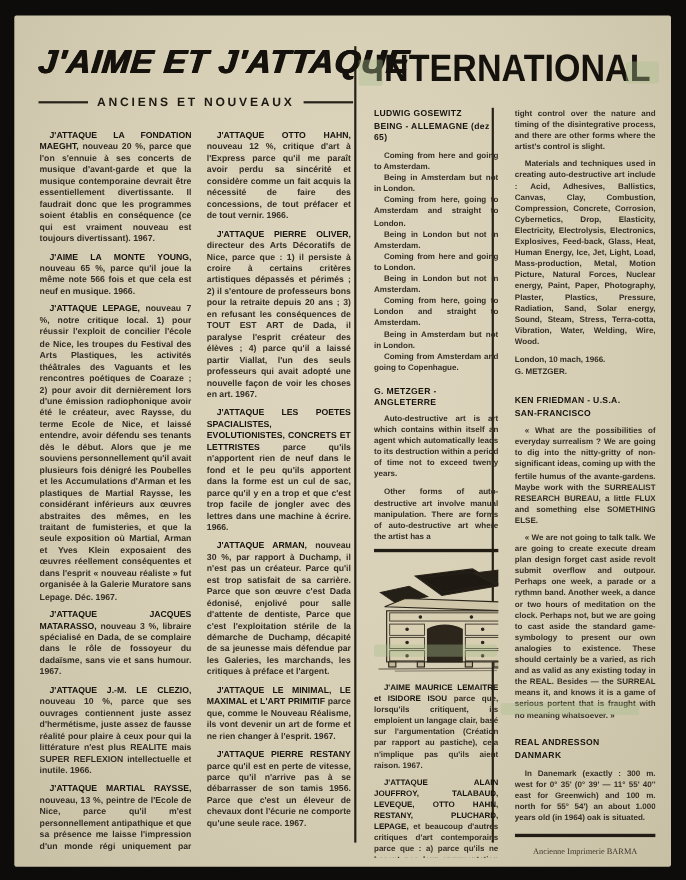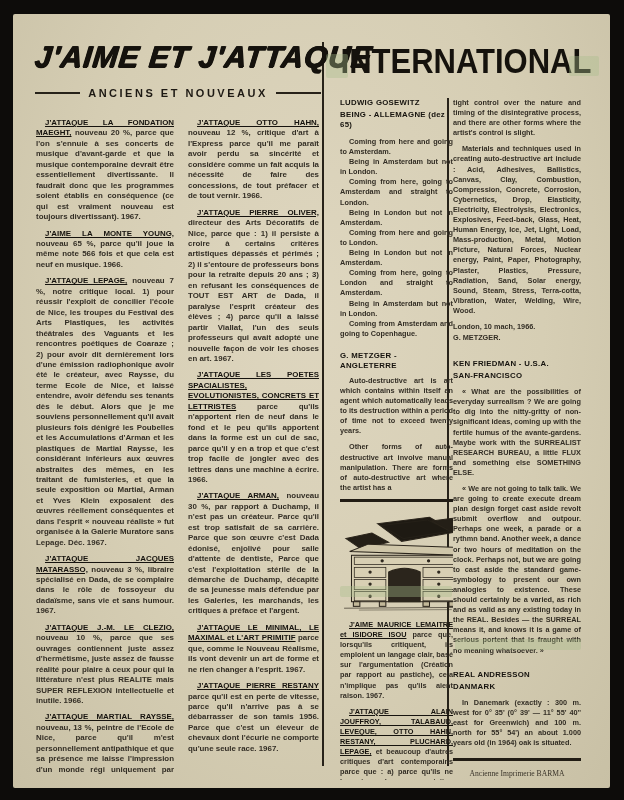--- a/index.html
+++ b/index.html
@@ -24,29 +24,29 @@
   .subtitle-row{display:flex;align-items:center;gap:8px;margin-top:13px;}
   .subtitle-row .dash{flex:1;height:2px;background:#272219;}
   .subtitle{font-size:11px;font-weight:bold;letter-spacing:2.5px;color:#1d1913;white-space:nowrap;}
   .mast-right{position:absolute;left:322px;top:30px;width:262px;text-align:center;}
   .intl-title{
     font-size:31px;font-weight:bold;color:#15120d;letter-spacing:0px;
     display:inline-block;transform:scaleY(1.12);white-space:nowrap;
   }
   
   .cols-left{position:absolute;left:23px;top:104px;width:286px;height:656px;display:flex;gap:14px;overflow:hidden;}
-  .cols-right{position:absolute;left:327px;top:84px;width:258px;height:682px;display:flex;overflow:hidden;}
+  .cols-right{position:absolute;left:327px;top:84px;width:258px;height:682px;display:flex;gap:15px;overflow:hidden;}
   .col{overflow:hidden;}
   .col1{width:138px;font-size:7.9px;line-height:10.45px;}
   .col2{width:131px;font-size:7.9px;line-height:10.45px;}
   .col3{width:113px;font-size:7.3px;line-height:10.1px;}
   .col4{width:128px;font-size:7.3px;line-height:10.1px;}
   .col p{margin:0 0 6px 0;text-align:justify;text-indent:9px;font-weight:bold;color:#332e25;}
   .col p.noindent{text-indent:0;}
-  .col .lead{color:#16130e;text-decoration:underline;}
+  .col .lead{color:#16130e;}
   .col .being-line{margin:0;}
   h3.entry{font-size:7.8px;margin:6px 0 2px 0;color:#16130e;letter-spacing:0.3px;line-height:10px;}
   h3.entry.first{margin-top:0;}
   .dateline{text-align:right;text-indent:0 !important;margin-bottom:1px !important;}
   .signature{text-align:center;text-indent:0 !important;padding-right:8px;}
   
   .figure-block{margin:4px 0 6px 0;}
   .figure-block .toprule{height:3px;background:#211c14;margin-bottom:5px;width:139px;}
   
   .print-footer{margin-top:10px;}

